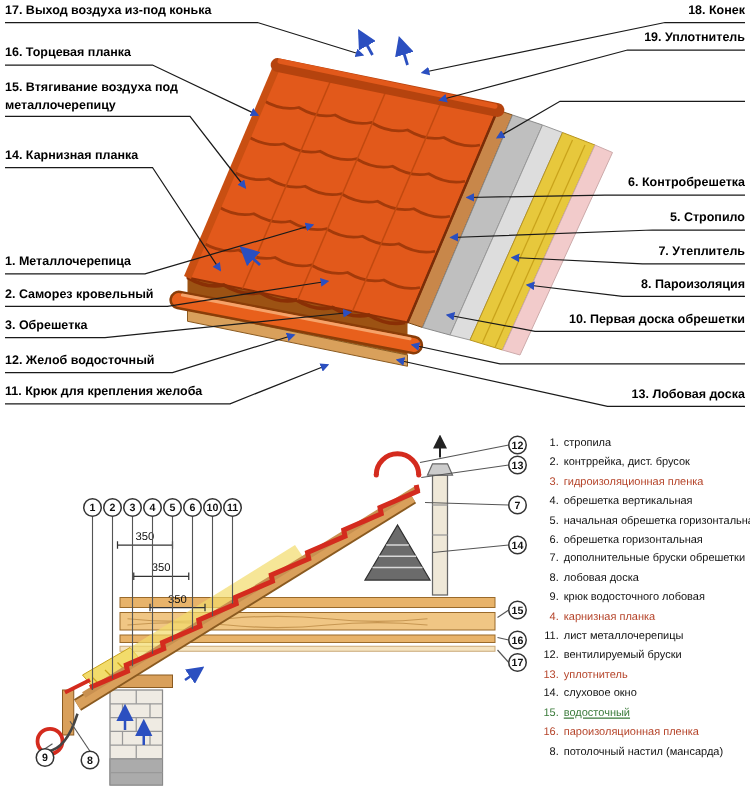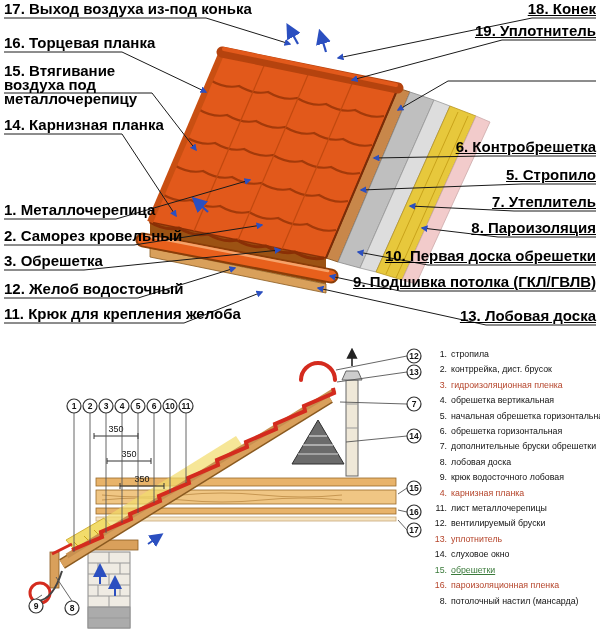--- a/index.html
+++ b/index.html
@@ -1,22 +1,22 @@
 <!DOCTYPE html>
 <html><head>
 <meta charset="utf-8">
 <style>
   html,body{margin:0;padding:0;background:#fff;}
   .page{position:relative;width:600px;height:636px;background:#fff;
         font-family:"Liberation Sans",sans-serif;overflow:hidden;}
   svg.layer{position:absolute;left:0;}
-  .lbl{position:absolute;font-weight:bold;font-size:15px;line-height:14px;color:#000;
+  .lbl{position:absolute;font-weight:bold;font-size:10px;line-height:14px;color:#000;
        white-space:nowrap;z-index:3;}
   .lbl.wrap{white-space:normal;}
-  .lbl.r{right:4px;text-align:left;text-decoration:underline;}
+  .lbl.r{right:4px;text-align:left;}
   .legend{position:absolute;left:430px;top:347px;width:168px;z-index:3;}
   .lg-row{display:flex;line-height:15.4px;font-size:8.8px;color:#111;white-space:nowrap;}
   .lg-n{width:17px;text-align:right;margin-right:4px;flex:none;}
   .hl-red{color:#b5442a;}
   .hl-red .lg-t{}
   .hl-green{color:#3a7a3a;}
   .hl-green .lg-t{text-decoration:underline;}
   .callout-num{font-size:8.5px;font-weight:bold;fill:#111;}
   .dim-txt{font-size:9px;fill:#111;}
 </style>
@@ -106,21 +106,20 @@
   <div class="lbl" style="top:282px;left:4px">12. Желоб водосточный</div>
   <div class="lbl" style="top:307px;left:4px">11. Крюк для крепления желоба</div>
 
   <div class="lbl r" style="top:2px">18. Конек</div>
   <div class="lbl r" style="top:24px">19. Уплотнитель</div>
   <div class="lbl r" style="top:140px">6. Контробрешетка</div>
   <div class="lbl r" style="top:168px">5. Стропило</div>
   <div class="lbl r" style="top:195px">7. Утеплитель</div>
   <div class="lbl r" style="top:221px">8. Пароизоляция</div>
   <div class="lbl r" style="top:249px">10. Первая доска обрешетки</div>
-  <div class="lbl r" style="top:275px">9. Подшивка потолка (ГКЛ/ГВЛВ)</div>
   <div class="lbl r" style="top:309px">13. Лобовая доска</div>
 
   <svg class="layer" style="top:344px" width="600" height="292" viewBox="0 0 600 292">
     <defs>
       <marker id="ab2" markerWidth="7" markerHeight="7" refX="5.5" refY="3.5" orient="auto">
         <path d="M0,0 L7,3.5 L0,7 Z" fill="#2B4FC0"></path>
       </marker>
       <marker id="ak" markerWidth="7" markerHeight="7" refX="5.5" refY="3.5" orient="auto">
         <path d="M0,0 L7,3.5 L0,7 Z" fill="#222222"></path>
       </marker>
@@ -368,21 +367,21 @@
     <div class="lg-row hl-red">
         <span class="lg-n">13.</span>
         <span class="lg-t">уплотнитель</span>
       </div>
     <div class="lg-row">
         <span class="lg-n">14.</span>
         <span class="lg-t">слуховое окно</span>
       </div>
     <div class="lg-row hl-green">
         <span class="lg-n">15.</span>
-        <span class="lg-t">обрешетки</span>
+        <span class="lg-t">водосточный</span>
       </div>
     <div class="lg-row hl-red">
         <span class="lg-n">16.</span>
         <span class="lg-t">пароизоляционная пленка</span>
       </div>
     <div class="lg-row">
         <span class="lg-n">8.</span>
         <span class="lg-t">потолочный настил (мансарда)</span>
       </div>
   </div>

